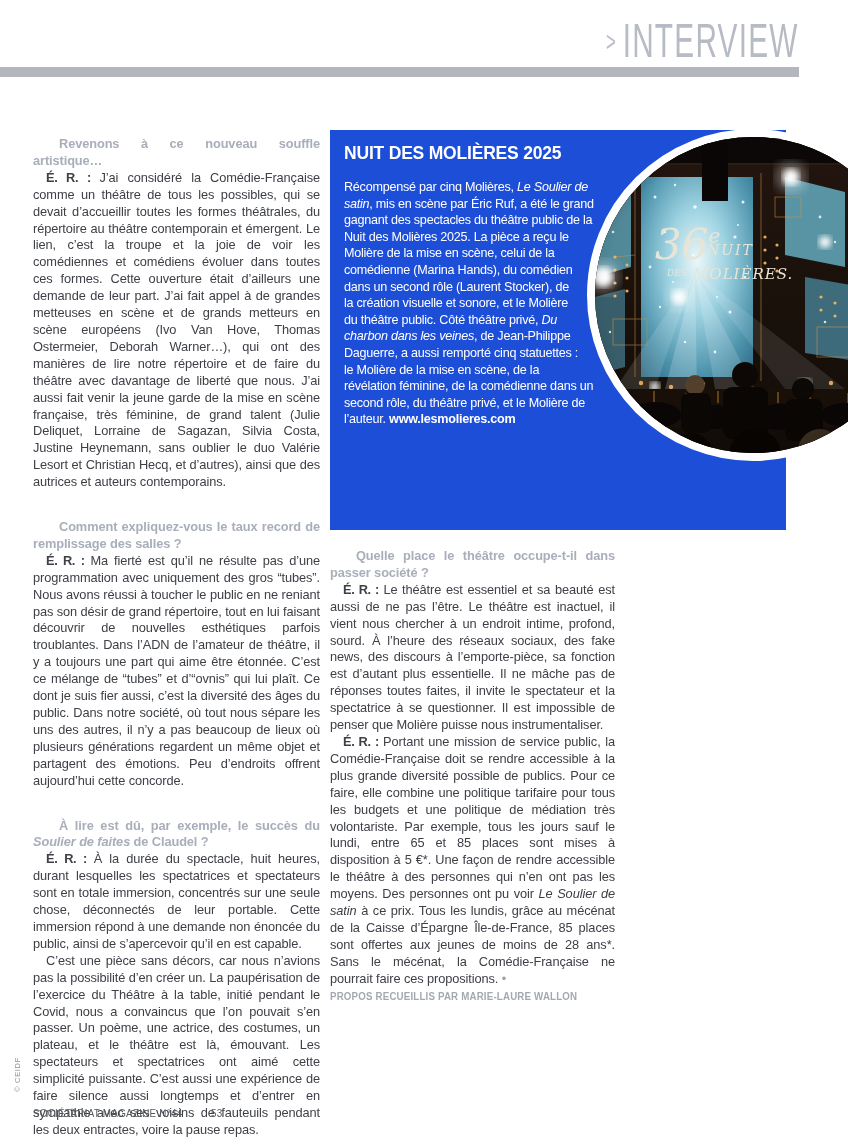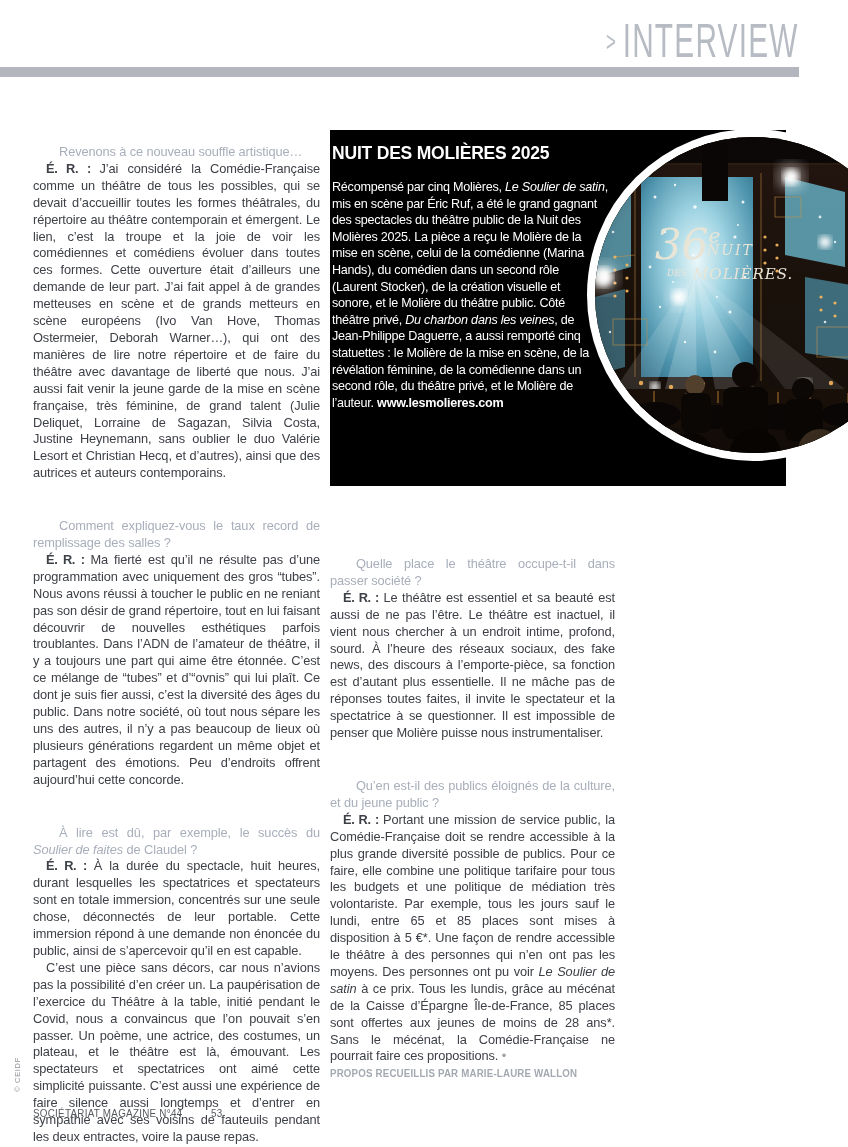--- a/index.html
+++ b/index.html
@@ -12,36 +12,36 @@
               font-size:48px;line-height:1.05;color:#b7bbc3;letter-spacing:2px;font-weight:400;}
   .chev{font-size:27px;display:inline-block;position:relative;top:-6px;margin-right:9px;}
   .rule{position:absolute;left:0;top:67px;width:799px;height:10px;background:#b3b6bd;}
 
   
   .col{position:absolute;width:287px;font-size:12.8px;line-height:16.9px;
        letter-spacing:-0.1px;text-align:justify;}
   .col-left{left:33px;top:108px;}
   .col-right{left:330px;top:520px;width:285px;}
   .col p{margin:0;}
-  .col p.q{color:#a8aeba;font-weight:normal;text-indent:26px;margin-top:36px;}
+  .col p.q{color:#a8aeba;font-weight:bold;text-indent:26px;margin-top:28px;}
   .col > :first-child{margin-top:0;}
   .col p.a{text-indent:13px;color:#3d4046;}
   span.i{font-style:italic;}
   span.b{font-weight:bold;}
   span.sup{font-size:.58em;vertical-align:super;line-height:0;}
   span.er{font-weight:bold;letter-spacing:-0.4px;}
   span.endmark{color:#9aa0a8;}
   .byline{margin-top:15px;color:#a4a9b1;font-size:10.8px;letter-spacing:.2px;
           transform:scaleX(.9);transform-origin:0 50%;white-space:nowrap;font-weight:bold;}
   .footnote{margin-top:23px;color:#2e3136;font-size:11.6px;font-style:italic;font-weight:bold;
             text-align:left;letter-spacing:-0.1px;}
 
   
-  .molieres-box{position:absolute;left:330px;top:130px;width:456px;height:356px;
-                background:#000000;color:#fff;padding:13px 2px;box-sizing:border-box;overflow:hidden;}
+  .molieres-box{position:absolute;left:330px;top:130px;width:456px;height:400px;
+                background:#1d4ed8;color:#fff;padding:13px 14px;box-sizing:border-box;overflow:hidden;}
   .box-spacer{float:right;width:191px;height:330px;
               shape-outside:circle(172px at 172px 152px);}
   .box-title{margin:0 0 15px;font-size:17.5px;font-weight:bold;letter-spacing:-0.2px;}
   .box-intro{margin:0 0 14px;font-size:13.2px;font-weight:bold;line-height:18.2px;letter-spacing:-0.2px;}
   .box-body{margin:0;font-size:12.6px;line-height:16.6px;letter-spacing:-0.25px;}
   .box-body span.url{font-weight:bold;cursor:pointer;}
 
   
   .photo{position:absolute;left:587px;top:129px;width:316px;height:316px;border:8px solid #fff;
          border-radius:50%;overflow:hidden;background:#140f0b;}
@@ -271,21 +271,20 @@
         <circle cx="290" cy="318" r="24" fill="#070402"></circle>
       </g>
 
       <rect x="0" y="0" width="316" height="316" fill="url(#gvig)"></rect>
     </svg>
   </figure>
 
   <div class="col col-right">
     <p class="q"><span>Quelle place le théâtre occupe-t-il dans passer société ?</span></p>
     <p class="a"><span class="er">É. R. : </span><span>Le théâtre est essentiel et sa beauté est aussi de ne pas l’être. Le théâtre est inactuel, il vient nous chercher à un endroit intime, profond, sourd. À l’heure des réseaux sociaux, des fake news, des discours à l’emporte-pièce, sa fonction est d’autant plus essentielle. Il ne mâche pas de réponses toutes faites, il invite le spectateur et la spectatrice à se questionner. Il est impossible de penser que Molière puisse nous instrumentaliser.</span></p>
-    <p class="q"><span>Qu’en est-il des publics éloignés de la culture, et du jeune public ?</span></p>
     <p class="a"><span class="er">É. R. : </span><span>Portant une mission de service public, la Comédie-Française doit se rendre accessible à la plus grande diversité possible de publics. Pour ce faire, elle combine une politique tarifaire pour tous les budgets et une politique de médiation très volontariste. Par exemple, tous les jours sauf le lundi, entre 65 et 85 places sont mises à disposition à 5 €*. Une façon de rendre accessible le théâtre à des personnes qui n’en ont pas les moyens. Des personnes ont pu voir </span><span class="i">Le Soulier de satin</span><span> à ce prix. Tous les lundis, grâce au mécénat de la Caisse d’Épargne Île-de-France, 85 places sont offertes aux jeunes de moins de 28 ans*. Sans le mécénat, la Comédie-Française ne pourrait faire ces propositions.</span><span class="endmark"> •</span></p>
     <p class="byline">PROPOS RECUEILLIS PAR MARIE-LAURE WALLON</p>
   </div>
 
   <div class="credit">© CEIDF</div>
 
   <div class="pagefooter">
     <span class="mag">SOCIÉTARIAT MAGAZINE N°44</span>
     <span class="pn">53</span>
   </div>

